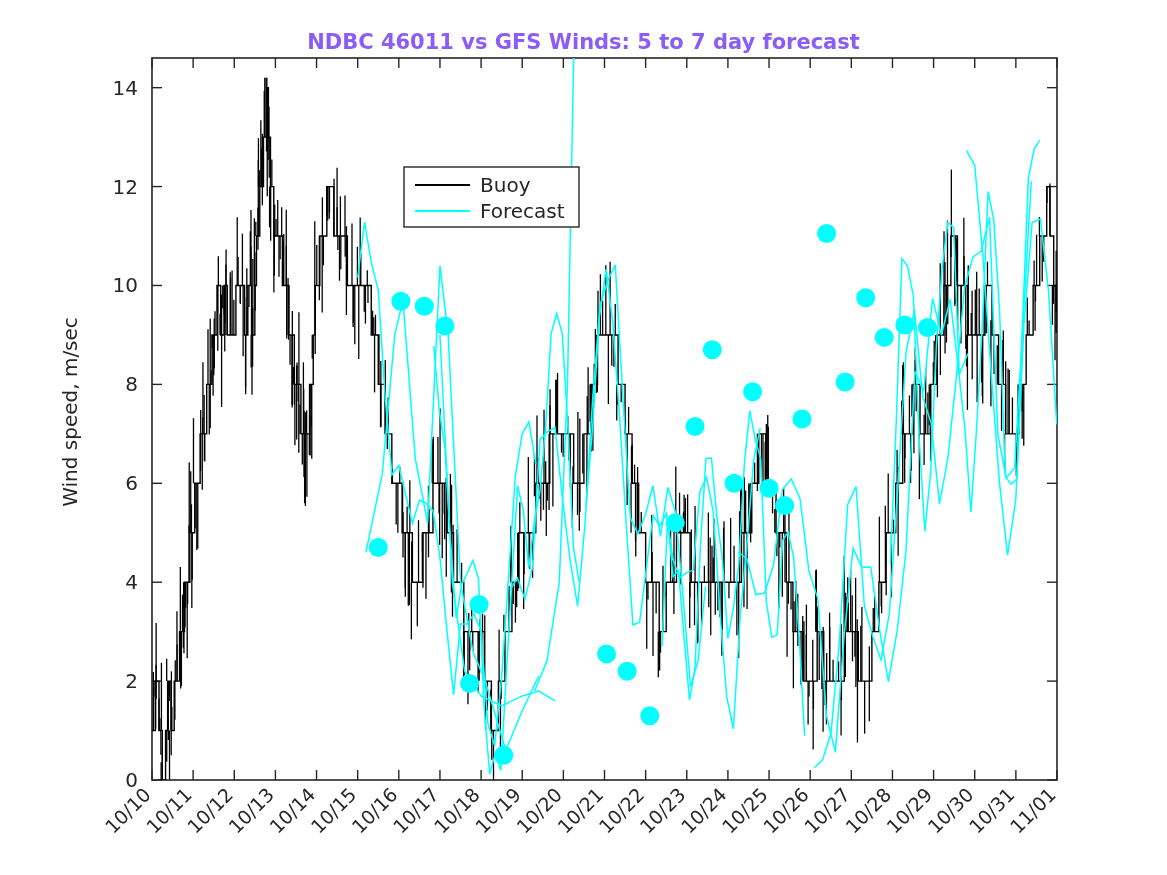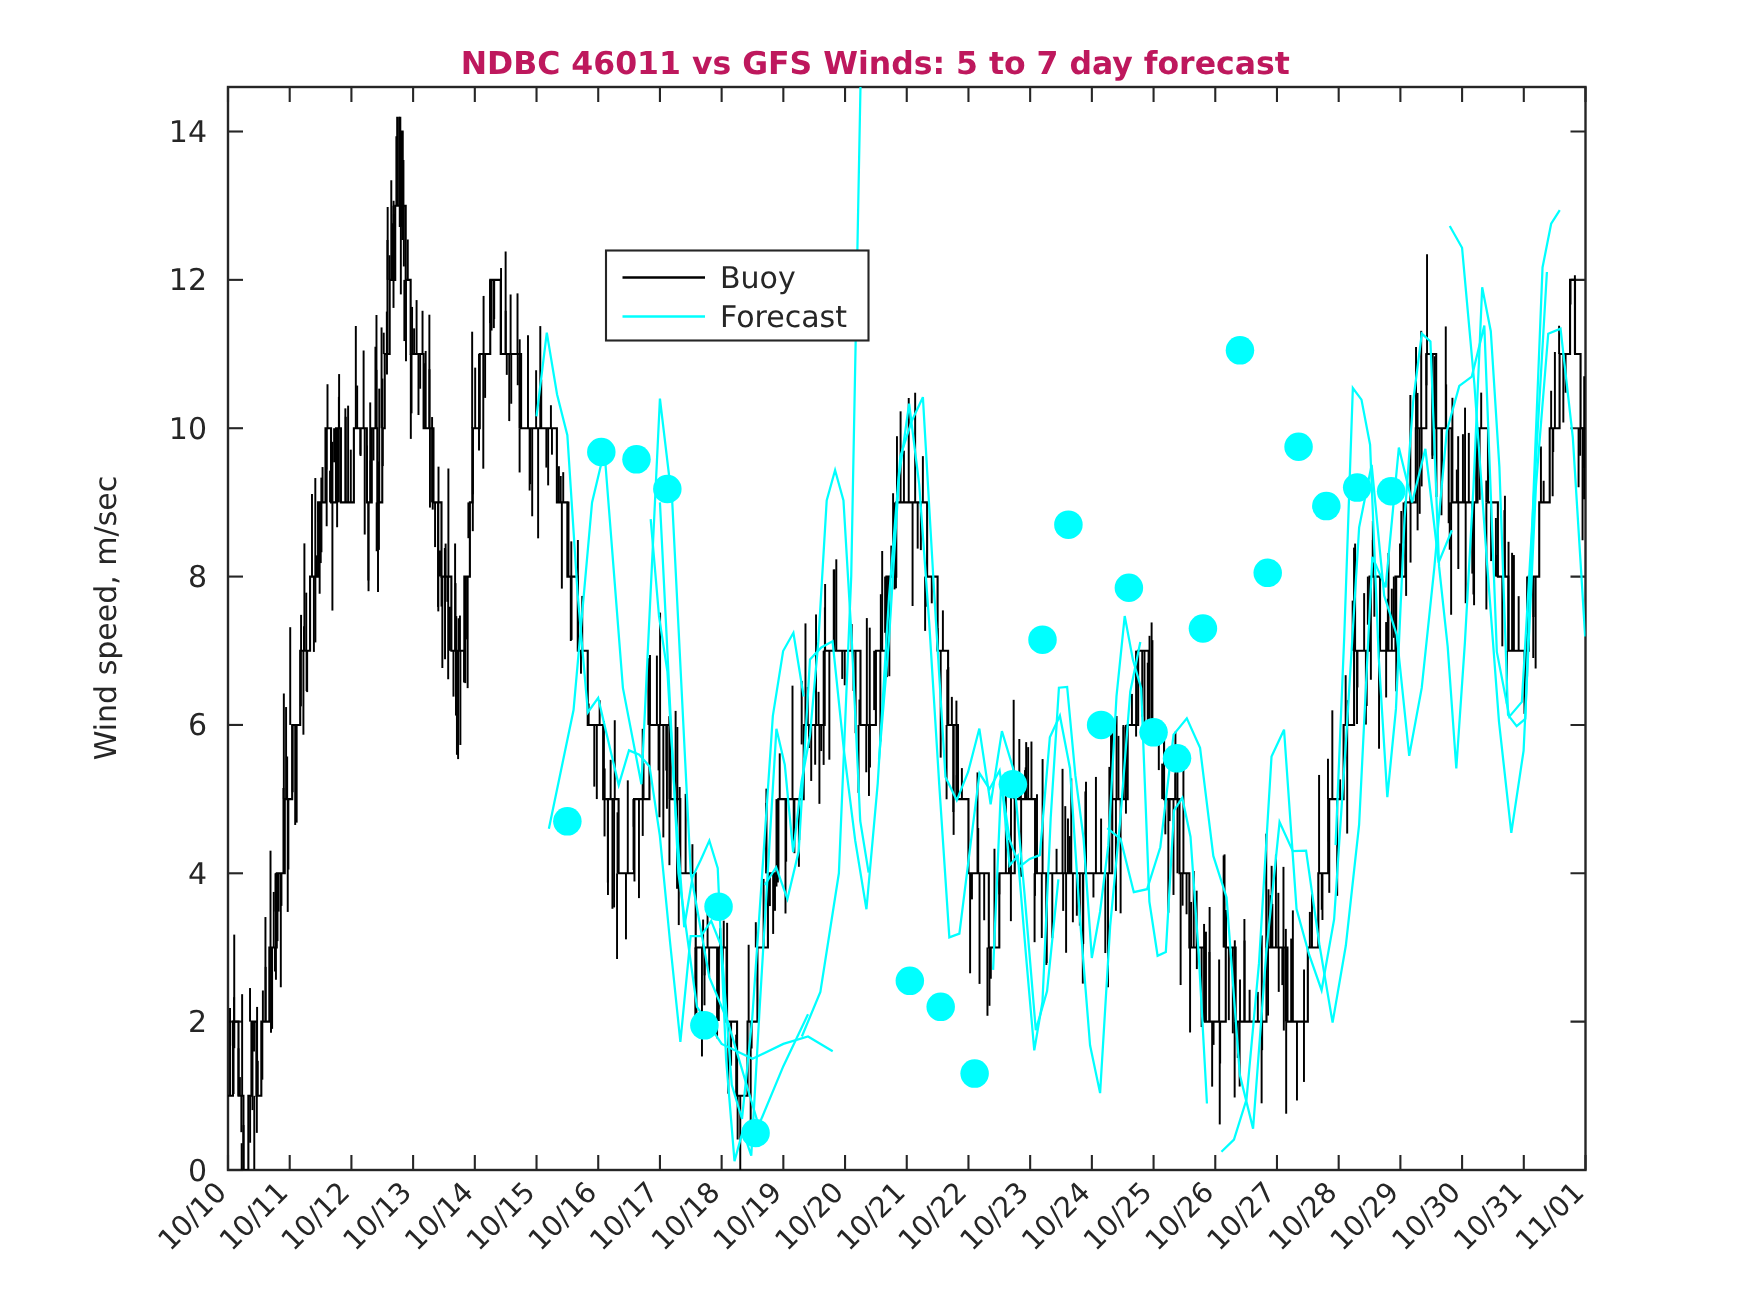--- a/index.html
+++ b/index.html
@@ -1,20 +1,20 @@
 <!DOCTYPE html>
 <html><head>
 <meta charset="utf-8">
 <style>
   html,body{margin:0;padding:0;background:#ffffff;}
   body{width:1167px;height:875px;overflow:hidden;font-family:"DejaVu Sans","Liberation Sans",sans-serif;}
   #figure{position:relative;width:1167px;height:875px;background:#ffffff;}
   #chart-title{
     position:absolute;left:0;top:30px;width:1167px;text-align:center;
-    font-size:21px;font-weight:bold;color:#be185d;letter-spacing:0px;
+    font-size:21px;font-weight:bold;color:#8b5cf6;letter-spacing:0px;
   }
   #ylabel{
     position:absolute;left:-250px;top:400px;width:640px;text-align:center;
     font-size:20px;color:#262626;
     transform:rotate(-90deg);transform-origin:center center;
   }
   #plot-svg{position:absolute;left:0;top:0;}
   .tick-label-y{font-size:20px;fill:#262626;font-family:"DejaVu Sans","Liberation Sans",sans-serif;}
   .tick-label-x{font-size:19px;fill:#262626;font-family:"DejaVu Sans","Liberation Sans",sans-serif;}
   .legend-text{font-size:20px;fill:#262626;font-family:"DejaVu Sans","Liberation Sans",sans-serif;}

